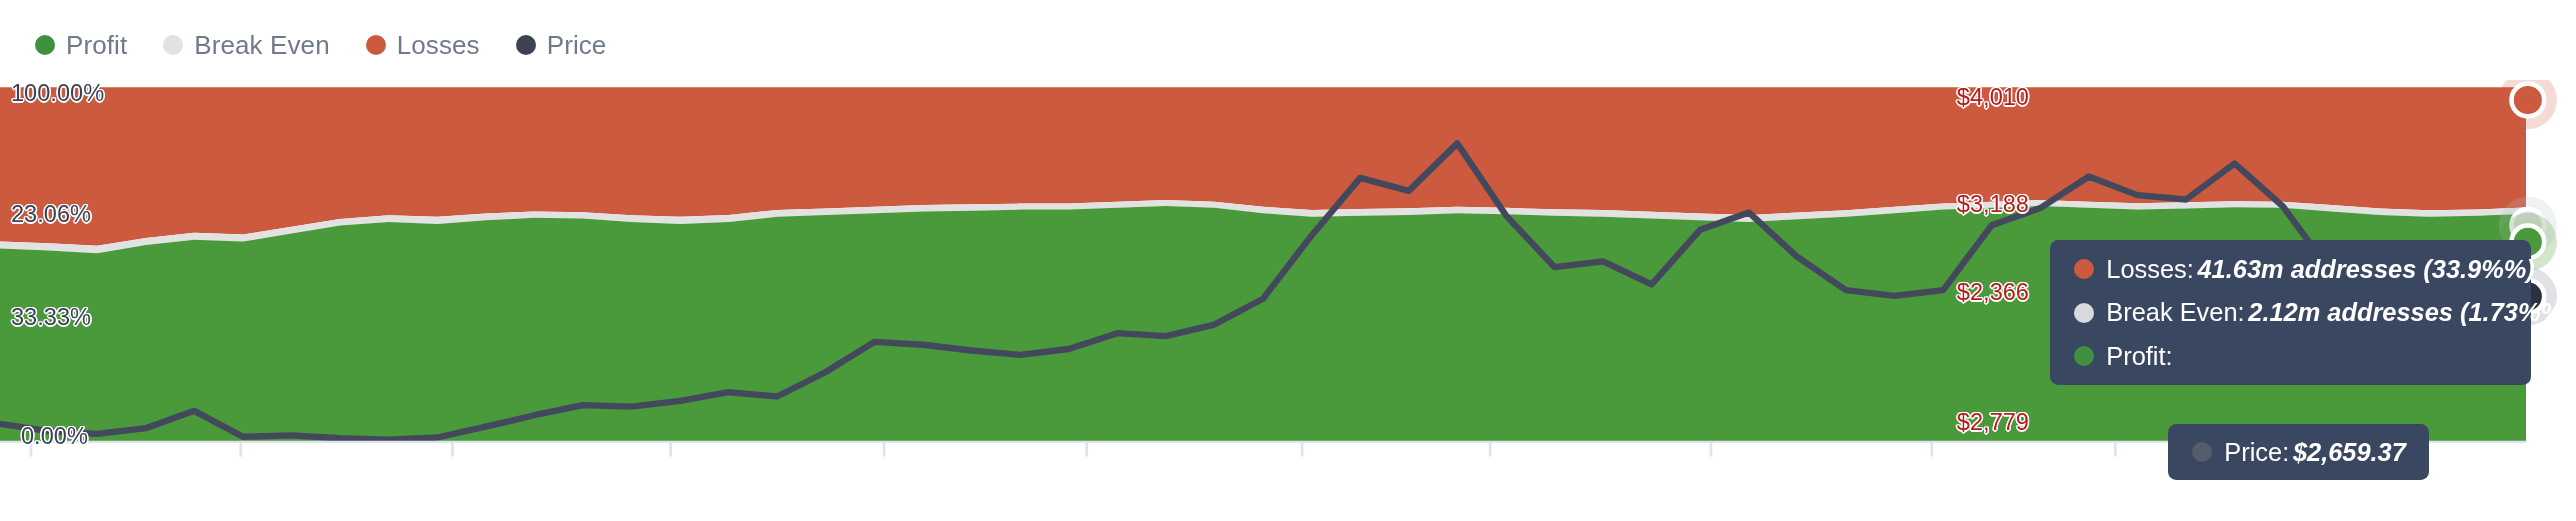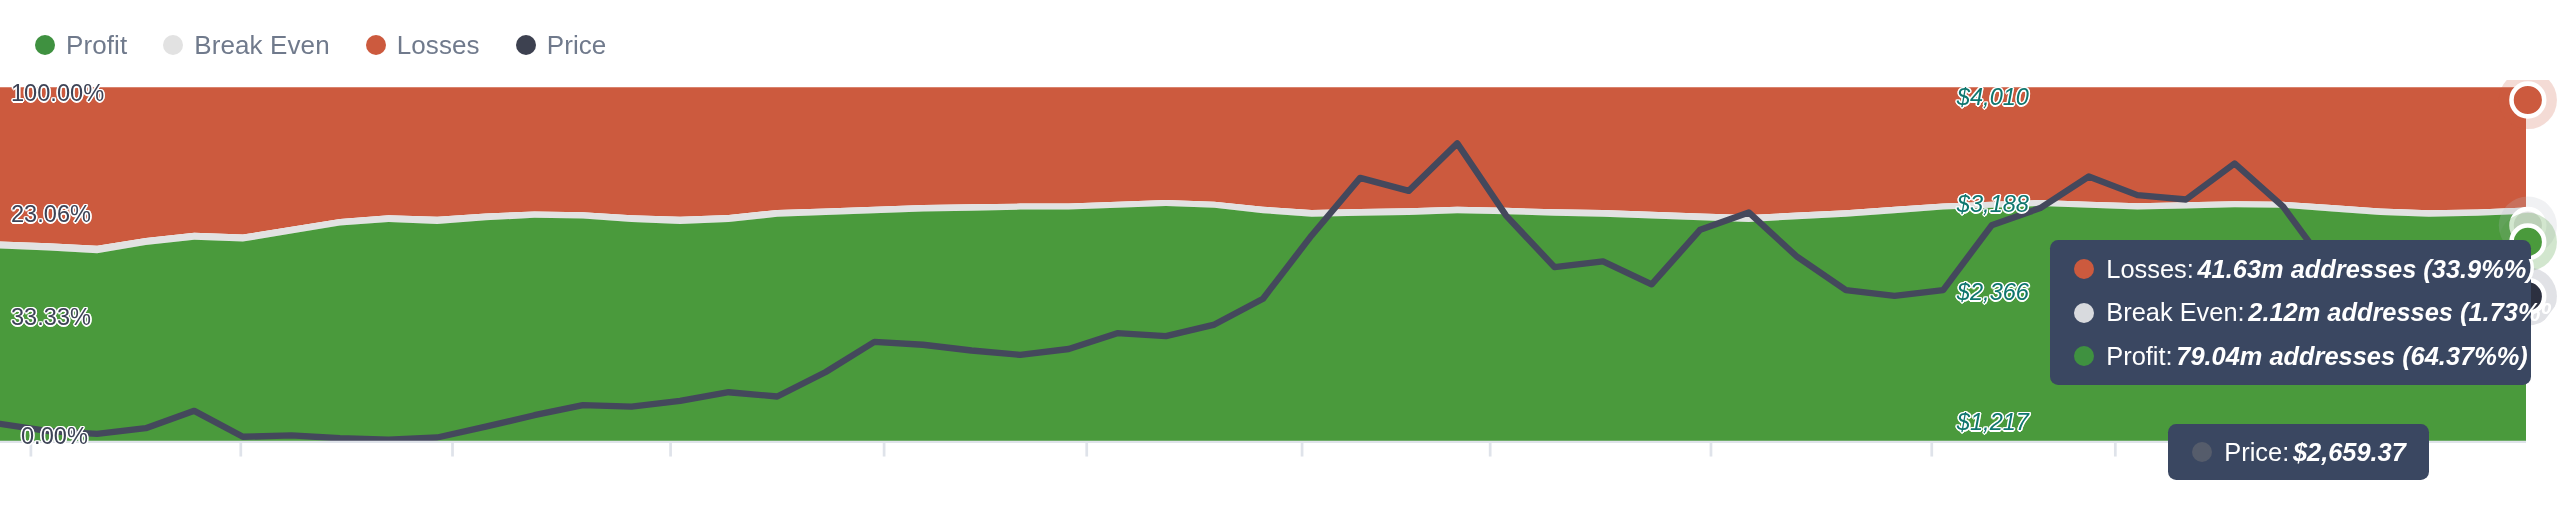--- a/index.html
+++ b/index.html
@@ -73,29 +73,28 @@
        1.5px 0 0 #ffffff, -1.5px 0 0 #ffffff,
        0 1.5px 0 #ffffff, 0 -1.5px 0 #ffffff,
        1.1px 1.1px 0 #ffffff, -1.1px 1.1px 0 #ffffff,
        1.1px -1.1px 0 #ffffff, -1.1px -1.1px 0 #ffffff;
   }
 
   
   .y-right-label {
     position: absolute;
     font-size: 23.6px;
-    color: #0f766e;
+    color: #b91c1c;
     white-space: nowrap;
     text-align: right;
     text-shadow:
        1.5px 0 0 #ffffff, -1.5px 0 0 #ffffff,
        0 1.5px 0 #ffffff, 0 -1.5px 0 #ffffff,
        1.1px 1.1px 0 #ffffff, -1.1px 1.1px 0 #ffffff,
        1.1px -1.1px 0 #ffffff, -1.1px -1.1px 0 #ffffff;
-    font-style: italic;
   }
 
   
   .tooltip {
     position: absolute;
     background: #3a4761;
     border-radius: 8.2px;
     color: #ffffff;
     padding: 0 23.6px;
     display: flex;
@@ -216,40 +215,39 @@
     </svg>
 
     <div class="y-left-label" style="left:11px; top:0px;">100.00%</div>
     <div class="y-left-label" style="left:11px; top:121px;">23.06%</div>
     <div class="y-left-label" style="left:11px; top:224px;">33.33%</div>
     <div class="y-left-label" style="left:21px; top:343px;text-align:right;">0.00%</div>
 
     <div class="y-right-label" style="right:27px; top:3.6px;">$4,010</div>
     <div class="y-right-label" style="right:27px; top:111px;">$3,188</div>
     <div class="y-right-label" style="right:27px; top:199px;">$2,366</div>
-    <div class="y-right-label" style="right:27px; top:329px;">$1,217</div>
+    <div class="y-right-label" style="right:27px; top:329px;">$2,779</div>
 
     <div id="tooltip-series" class="tooltip">
       <div class="tt-row">
         <span class="tt-dot" style="background:#cc5a3e"></span>
         <span>Losses</span>
         <span style="margin-left:-12.7px">: </span>
         <span class="tt-strong" style="margin-left:-9px">41.63m addresses (33.9%%)</span>
       </div>
       <div class="tt-row">
         <span class="tt-dot" style="background:#d8dade"></span>
         <span>Break Even</span>
         <span style="margin-left:-12.7px">: </span>
         <span class="tt-strong" style="margin-left:-9px">2.12m addresses (1.73%%)</span>
       </div>
       <div class="tt-row">
         <span class="tt-dot" style="background:#3f9140"></span>
         <span>Profit</span>
         <span style="margin-left:-12.7px">: </span>
-        <span class="tt-strong" style="margin-left:-9px">79.04m addresses (64.37%%)</span>
       </div>
     </div>
 
     <div id="tooltip-price" class="tooltip">
       <div class="tt-row">
         <span class="tt-dot" style="background:#555c6b"></span>
         <span>Price</span>
         <span style="margin-left:-12.7px">: </span>
         <span class="tt-strong" style="margin-left:-9px">$2,659.37</span>
       </div>

